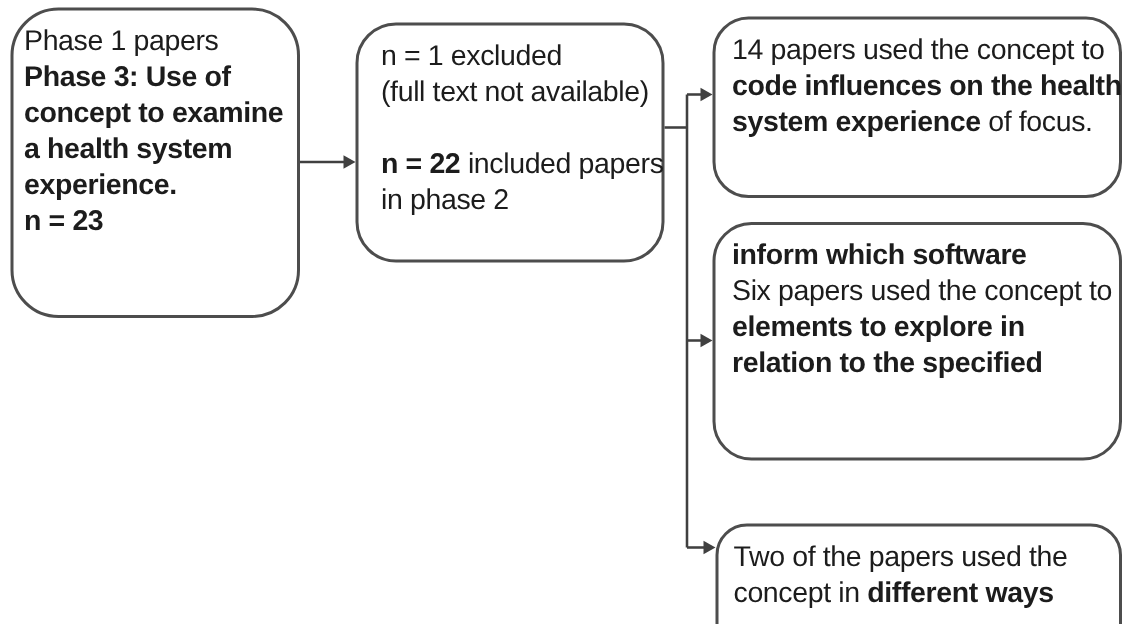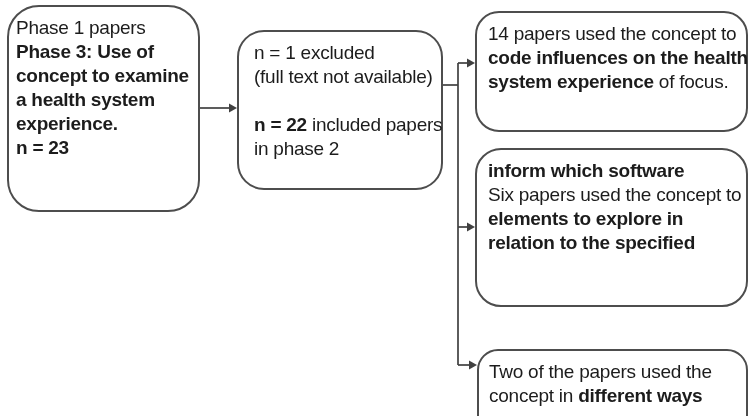--- a/index.html
+++ b/index.html
@@ -36,21 +36,20 @@
   
   #box-phase1 {
     left: 7px;   top: 5px;   width: 193px; height: 207px;
     border-radius: 32px;
     padding: 9px 2px 0 7px;
   }
   #box-phase2 {
     left: 237px; top: 15px;  width: 206px; height: 160px;
     border-radius: 27px;
     padding: 9px 2px 0 15px;
-    margin-top: 15px;
   }
   #box-outcome-code {
     left: 475px; top: 11px;  width: 273px; height: 121px;
     border-radius: 24px;
     padding: 9px 2px 0 11px;
   }
   #box-outcome-software {
     left: 475px; top: 148px; width: 273px; height: 159px;
     border-radius: 26px;
     padding: 9px 2px 0 11px;

